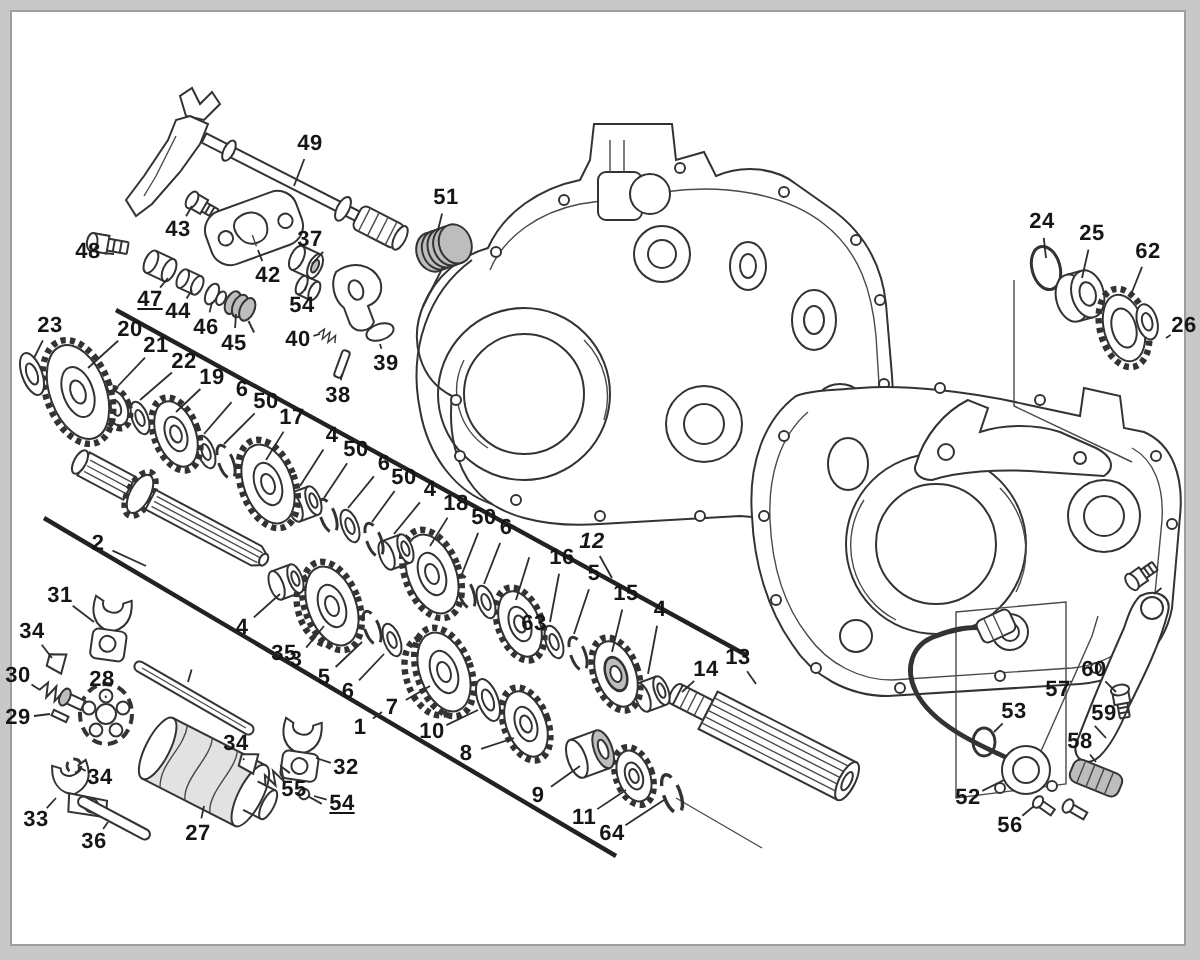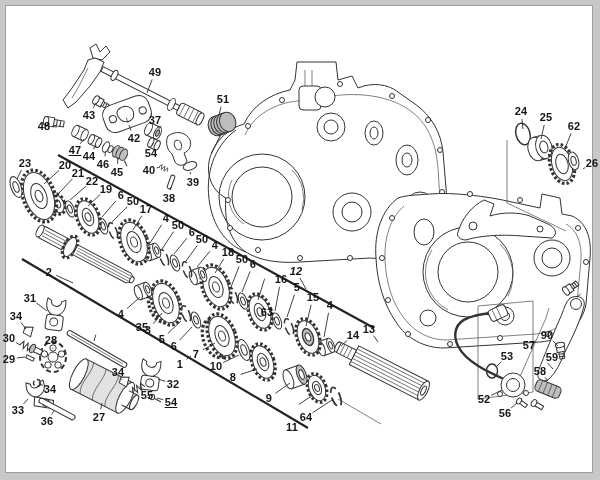--- a/index.html
+++ b/index.html
@@ -577,21 +577,21 @@
       <span class="part-label" style="left: 330px; top: 305px;">4</span>
       <span class="part-label" style="left: 49px; top: 272px;">2</span>
       <span class="part-label" style="left: 121px; top: 314px;">4</span>
       <span class="part-label" style="left: 148px; top: 330px;">3</span>
       <span class="part-label" style="left: 162px; top: 339px;">5</span>
       <span class="part-label" style="left: 174px; top: 346px;">6</span>
       <span class="part-label" style="left: 196px; top: 354px;">7</span>
       <span class="part-label" style="left: 216px; top: 366px;">10</span>
       <span class="part-label" style="left: 233px; top: 377px;">8</span>
       <span class="part-label" style="left: 269px; top: 398px;">9</span>
-      <span class="part-label" style="left: 292px; top: 409px; margin-top: 18px;">11</span>
+      <span class="part-label" style="left: 292px; top: 409px;">11</span>
       <span class="part-label" style="left: 306px; top: 417px;">64</span>
       <span class="part-label" style="left: 180px; top: 364px;">1</span>
       <span class="part-label" style="left: 353px; top: 335px;">14</span>
       <span class="part-label" style="left: 369px; top: 329px;">13</span>
       <span class="part-label" style="left: 30px; top: 298px;">31</span>
       <span class="part-label" style="left: 16px; top: 316px;">34</span>
       <span class="part-label" style="left: 9px; top: 338px;">30</span>
       <span class="part-label" style="left: 9px; top: 359px;">29</span>
       <span class="part-label" style="left: 51px; top: 340px;">28</span>
       <span class="part-label" style="left: 98px; top: 327px; margin-left: 44px;">35</span>
@@ -601,21 +601,21 @@
       <span class="part-label" style="left: 18px; top: 410px;">33</span>
       <span class="part-label" style="left: 47px; top: 421px;">36</span>
       <span class="part-label" style="left: 99px; top: 417px;">27</span>
       <span class="part-label" style="left: 147px; top: 395px;">55</span>
       <span class="part-label" style="left: 171px; top: 402px; text-decoration: underline;">54</span>
       <span class="part-label" style="left: 521px; top: 111px;">24</span>
       <span class="part-label" style="left: 546px; top: 117px;">25</span>
       <span class="part-label" style="left: 574px; top: 126px;">62</span>
       <span class="part-label" style="left: 592px; top: 163px;">26</span>
       <span class="part-label" style="left: 587px; top: 289px; padding-left: 40px;">61</span>
-      <span class="part-label" style="left: 547px; top: 335px;">90</span>
+      <span class="part-label" style="left: 547px; top: 335px;">60</span>
       <span class="part-label" style="left: 529px; top: 345px;">57</span>
       <span class="part-label" style="left: 542px; top: 357px; padding-left: 20px;">59</span>
       <span class="part-label" style="left: 540px; top: 371px;">58</span>
       <span class="part-label" style="left: 507px; top: 356px;">53</span>
       <span class="part-label" style="left: 484px; top: 399px;">52</span>
       <span class="part-label" style="left: 505px; top: 413px;">56</span>
     </div>
 
 </div>
 

